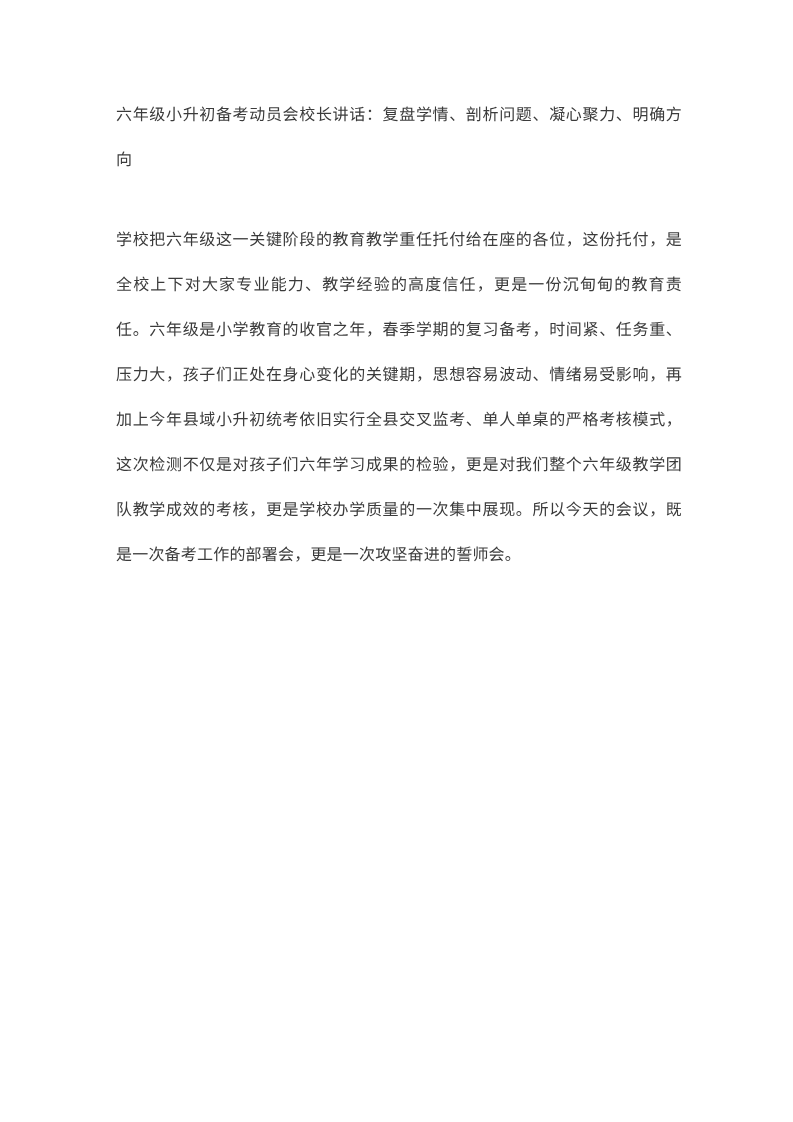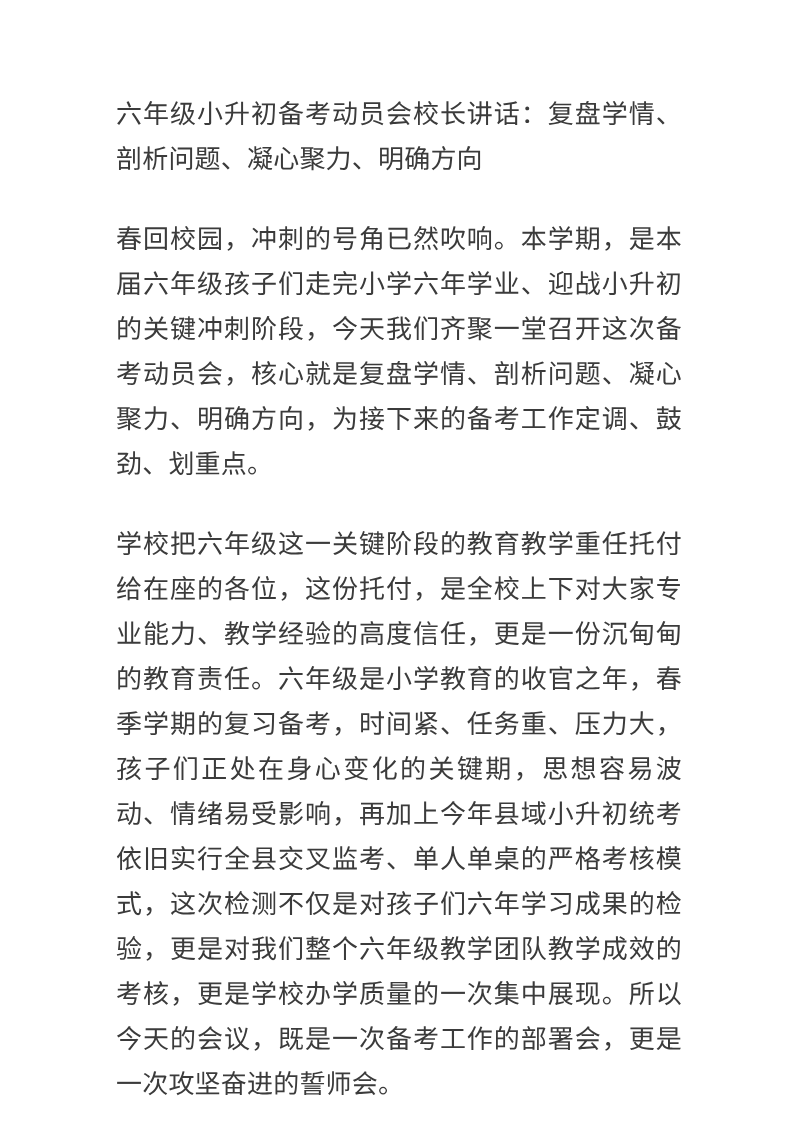--- a/index.html
+++ b/index.html
@@ -18,21 +18,21 @@
     box-sizing: border-box;
   }
   .doc-body {
     position: absolute;
     left: 116px;
     top: 92px;
     width: 566px;
   }
   .para {
     font-family: "DejaVu Serif", "Liberation Serif", serif;
-    font-size: 26px;
+    font-size: 16px;
     line-height: 45px;
     color: #3b3b3b;
     margin: 0 0 35px 0;
     text-align: justify;
     text-justify: inter-ideograph;
     letter-spacing: 0.2px;
     word-break: break-all;
     white-space: pre-wrap;
   }
   .para:last-child {
@@ -45,18 +45,17 @@
 </head>
 <body>
 
 <div class="page">
   <div class="doc-body">
 
     <p class="para title">六年级小升初备考动员会校长讲话：复盘学情、剖析问题、凝心聚力、明确方向</p>
 
 
 
-    <p class="para">春回校园，冲刺的号角已然吹响。本学期，是本届六年级孩子们走完小学六年学业、迎战小升初的关键冲刺阶段，今天我们齐聚一堂召开这次备考动员会，核心就是复盘学情、剖析问题、凝心聚力、明确方向，为接下来的备考工作定调、鼓劲、划重点。</p>
 
     <p class="para">学校把六年级这一关键阶段的教育教学重任托付给在座的各位，这份托付，是全校上下对大家专业能力、教学经验的高度信任，更是一份沉甸甸的教育责任。六年级是小学教育的收官之年，春季学期的复习备考，时间紧、任务重、压力大，孩子们正处在身心变化的关键期，思想容易波动、情绪易受影响，再加上今年县域小升初统考依旧实行全县交叉监考、单人单桌的严格考核模式，这次检测不仅是对孩子们六年学习成果的检验，更是对我们整个六年级教学团队教学成效的考核，更是学校办学质量的一次集中展现。所以今天的会议，既是一次备考工作的部署会，更是一次攻坚奋进的誓师会。</p>
 
   </div>
 </div>
 
 </body></html>

